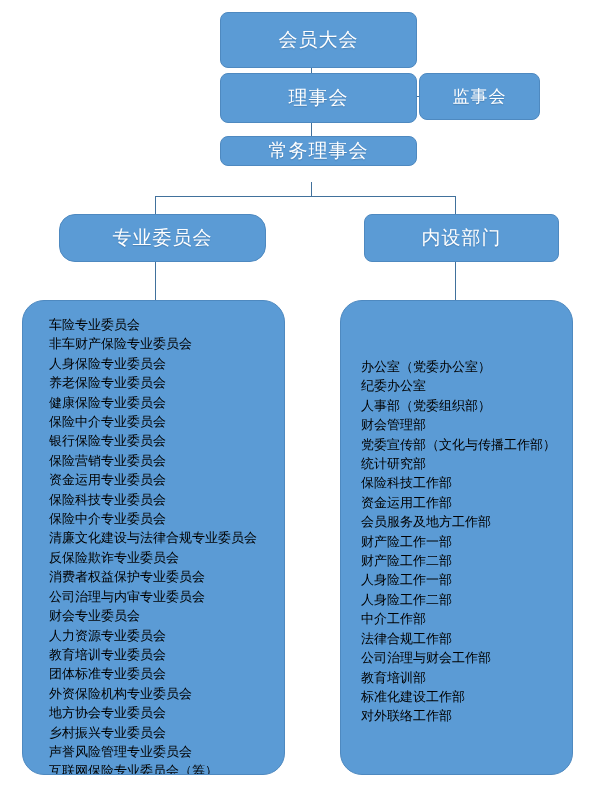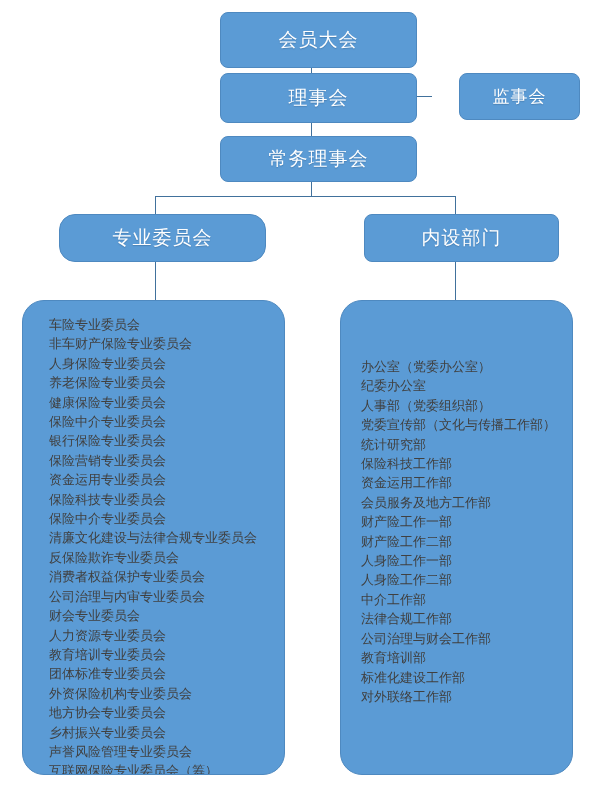--- a/index.html
+++ b/index.html
@@ -54,21 +54,21 @@
     box-sizing: border-box;
     padding: 14px 10px 14px 26px;
     overflow: hidden;
   }
   .list-panel ul {
     list-style: none;
     margin: 0;
     padding: 0;
   }
   .list-panel li {
-    color: #404040;
+    color: #000000;
     font-family: "Liberation Sans", "DejaVu Sans", sans-serif;
     font-size: 13px;
     line-height: 19.4px;
     white-space: nowrap;
   }
 </style>
 </head>
 <body>
 
 <div id="chart-root">
@@ -92,25 +92,25 @@
   <div class="conn conn-v" style="left:455px; top:262px; height:40px;"></div>
 
   <div class="node" style="left:213px; top:12px; width:197px; height:56px;">
     <span>会员大会</span>
   </div>
 
   <div class="node" style="left:213px; top:73px; width:197px; height:50px;">
     <span>理事会</span>
   </div>
 
-  <div class="node small" style="left:452px; top:73px; width:121px; height:47px;">
+  <div class="node small" style="left:412px; top:73px; width:121px; height:47px;">
     <span>监事会</span>
   </div>
 
-  <div class="node" style="left:213px; top:136px; width:197px; height:46px;">
+  <div class="node" style="left:213px; top:136px; width:197px; height:30px;">
     <span>常务理事会</span>
   </div>
 
   <div class="node" style="left:52px; top:214px; width:207px; height:48px;border-radius:16px;">
     <span>专业委员会</span>
   </div>
 
   <div class="node" style="left:357px; top:214px; width:195px; height:48px;">
     <span>内设部门</span>
   </div>
@@ -142,20 +142,21 @@
         <li>声誉风险管理专业委员会</li>
         <li>互联网保险专业委员会（筹）</li>
       </ul>
   </div>
 
   <div class="list-panel" style="left:340px; top:300px; width:233px; height:475px; padding-left:20px; padding-top:56px;">
     <ul>
         <li>办公室（党委办公室）</li>
         <li>纪委办公室</li>
         <li>人事部（党委组织部）</li>
+        <li>财会管理部</li>
         <li>党委宣传部（文化与传播工作部）</li>
         <li>统计研究部</li>
         <li>保险科技工作部</li>
         <li>资金运用工作部</li>
         <li>会员服务及地方工作部</li>
         <li>财产险工作一部</li>
         <li>财产险工作二部</li>
         <li>人身险工作一部</li>
         <li>人身险工作二部</li>
         <li>中介工作部</li>

